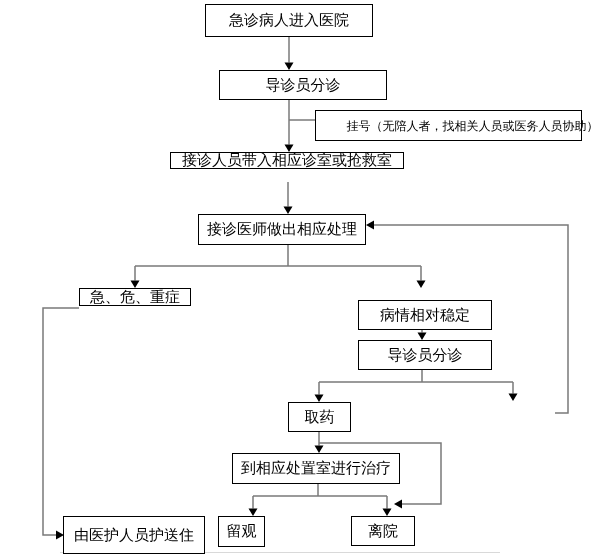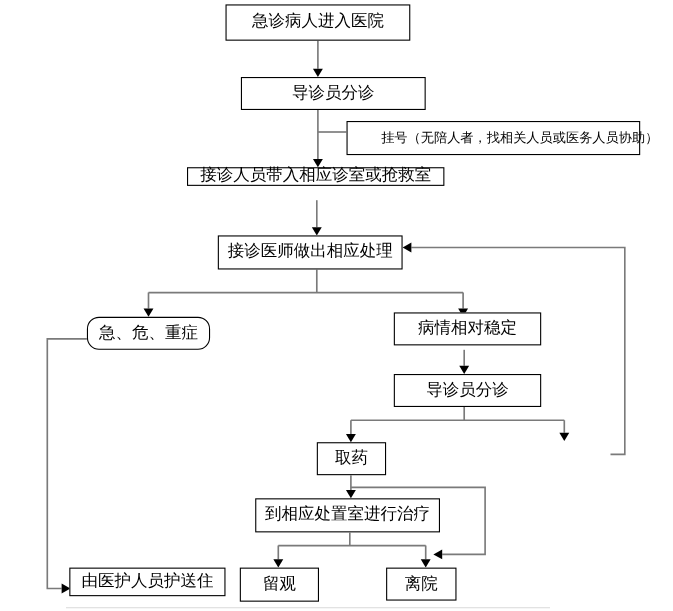--- a/index.html
+++ b/index.html
@@ -1,17 +1,17 @@
 <!DOCTYPE html>
 <html><head>
 <meta charset="utf-8">
 <style>
   html,body{margin:0;padding:0;}
   body{width:612px;height:555px;background:#ffffff;font-family:"DejaVu Sans",sans-serif;}
-  #canvas{position:relative;width:612px;height:555px;background:#fff;overflow:hidden;font-family:Liberation Mono, monospace;}
+  #canvas{position:relative;width:612px;height:555px;background:#fff;overflow:hidden;}
   svg.wires{position:absolute;left:0;top:0;width:612px;height:555px;}
   .node{position:absolute;box-sizing:border-box;border:1px solid #000;background:#fff;
         display:flex;align-items:center;justify-content:center;
         font-size:15px;color:#000;white-space:nowrap;line-height:1;}
   .node.small{font-size:12px;}
 </style>
 </head>
 <body>
 
 <div id="canvas">
@@ -47,21 +47,21 @@
       <polygon points="56,530.5 56,539.5 64,535"></polygon>
       <polygon points="374,220.5 374,229.5 366,225"></polygon>
     </g>
   </svg>
 
   <div class="node" style="left:205px;top:4px;width:168px;height:33px;">急诊病人进入医院</div>
   <div class="node" style="left:205px;top:70px;width:168px;height:30px;margin-left:14px;">导诊员分诊</div>
   <div class="node small" style="left:315px;top:110px;width:267px;height:31px;padding-left:48px;">挂号（无陪人者，找相关人员或医务人员协助）</div>
   <div class="node" style="left:170px;top:152px;width:234px;height:17px;">接诊人员带入相应诊室或抢救室</div>
   <div class="node" style="left:198px;top:214px;width:168px;height:31px;">接诊医师做出相应处理</div>
-  <div class="node" style="left:79px;top:288px;width:112px;height:30px;border-radius:11px;">急、危、重症</div>
-  <div class="node" style="left:358px;top:284px;width:134px;height:30px;">病情相对稳定</div>
+  <div class="node" style="left:79px;top:288px;width:112px;height:18px;">急、危、重症</div>
+  <div class="node" style="left:358px;top:300px;width:134px;height:30px;">病情相对稳定</div>
   <div class="node" style="left:358px;top:340px;width:134px;height:30px;">导诊员分诊</div>
   <div class="node" style="left:288px;top:402px;width:63px;height:30px;">取药</div>
   <div class="node" style="left:232px;top:453px;width:168px;height:31px;">到相应处置室进行治疗</div>
-  <div class="node" style="left:218px;top:516px;width:72px;height:31px;">留观</div>
+  <div class="node" style="left:218px;top:516px;width:47px;height:31px;">留观</div>
   <div class="node" style="left:351px;top:516px;width:64px;height:30px;">离院</div>
-  <div class="node" style="left:63px;top:516px;width:142px;height:26px;">由医护人员护送住</div>
+  <div class="node" style="left:63px;top:516px;width:142px;height:38px;">由医护人员护送住</div>
 </div>
 
 </body></html>

